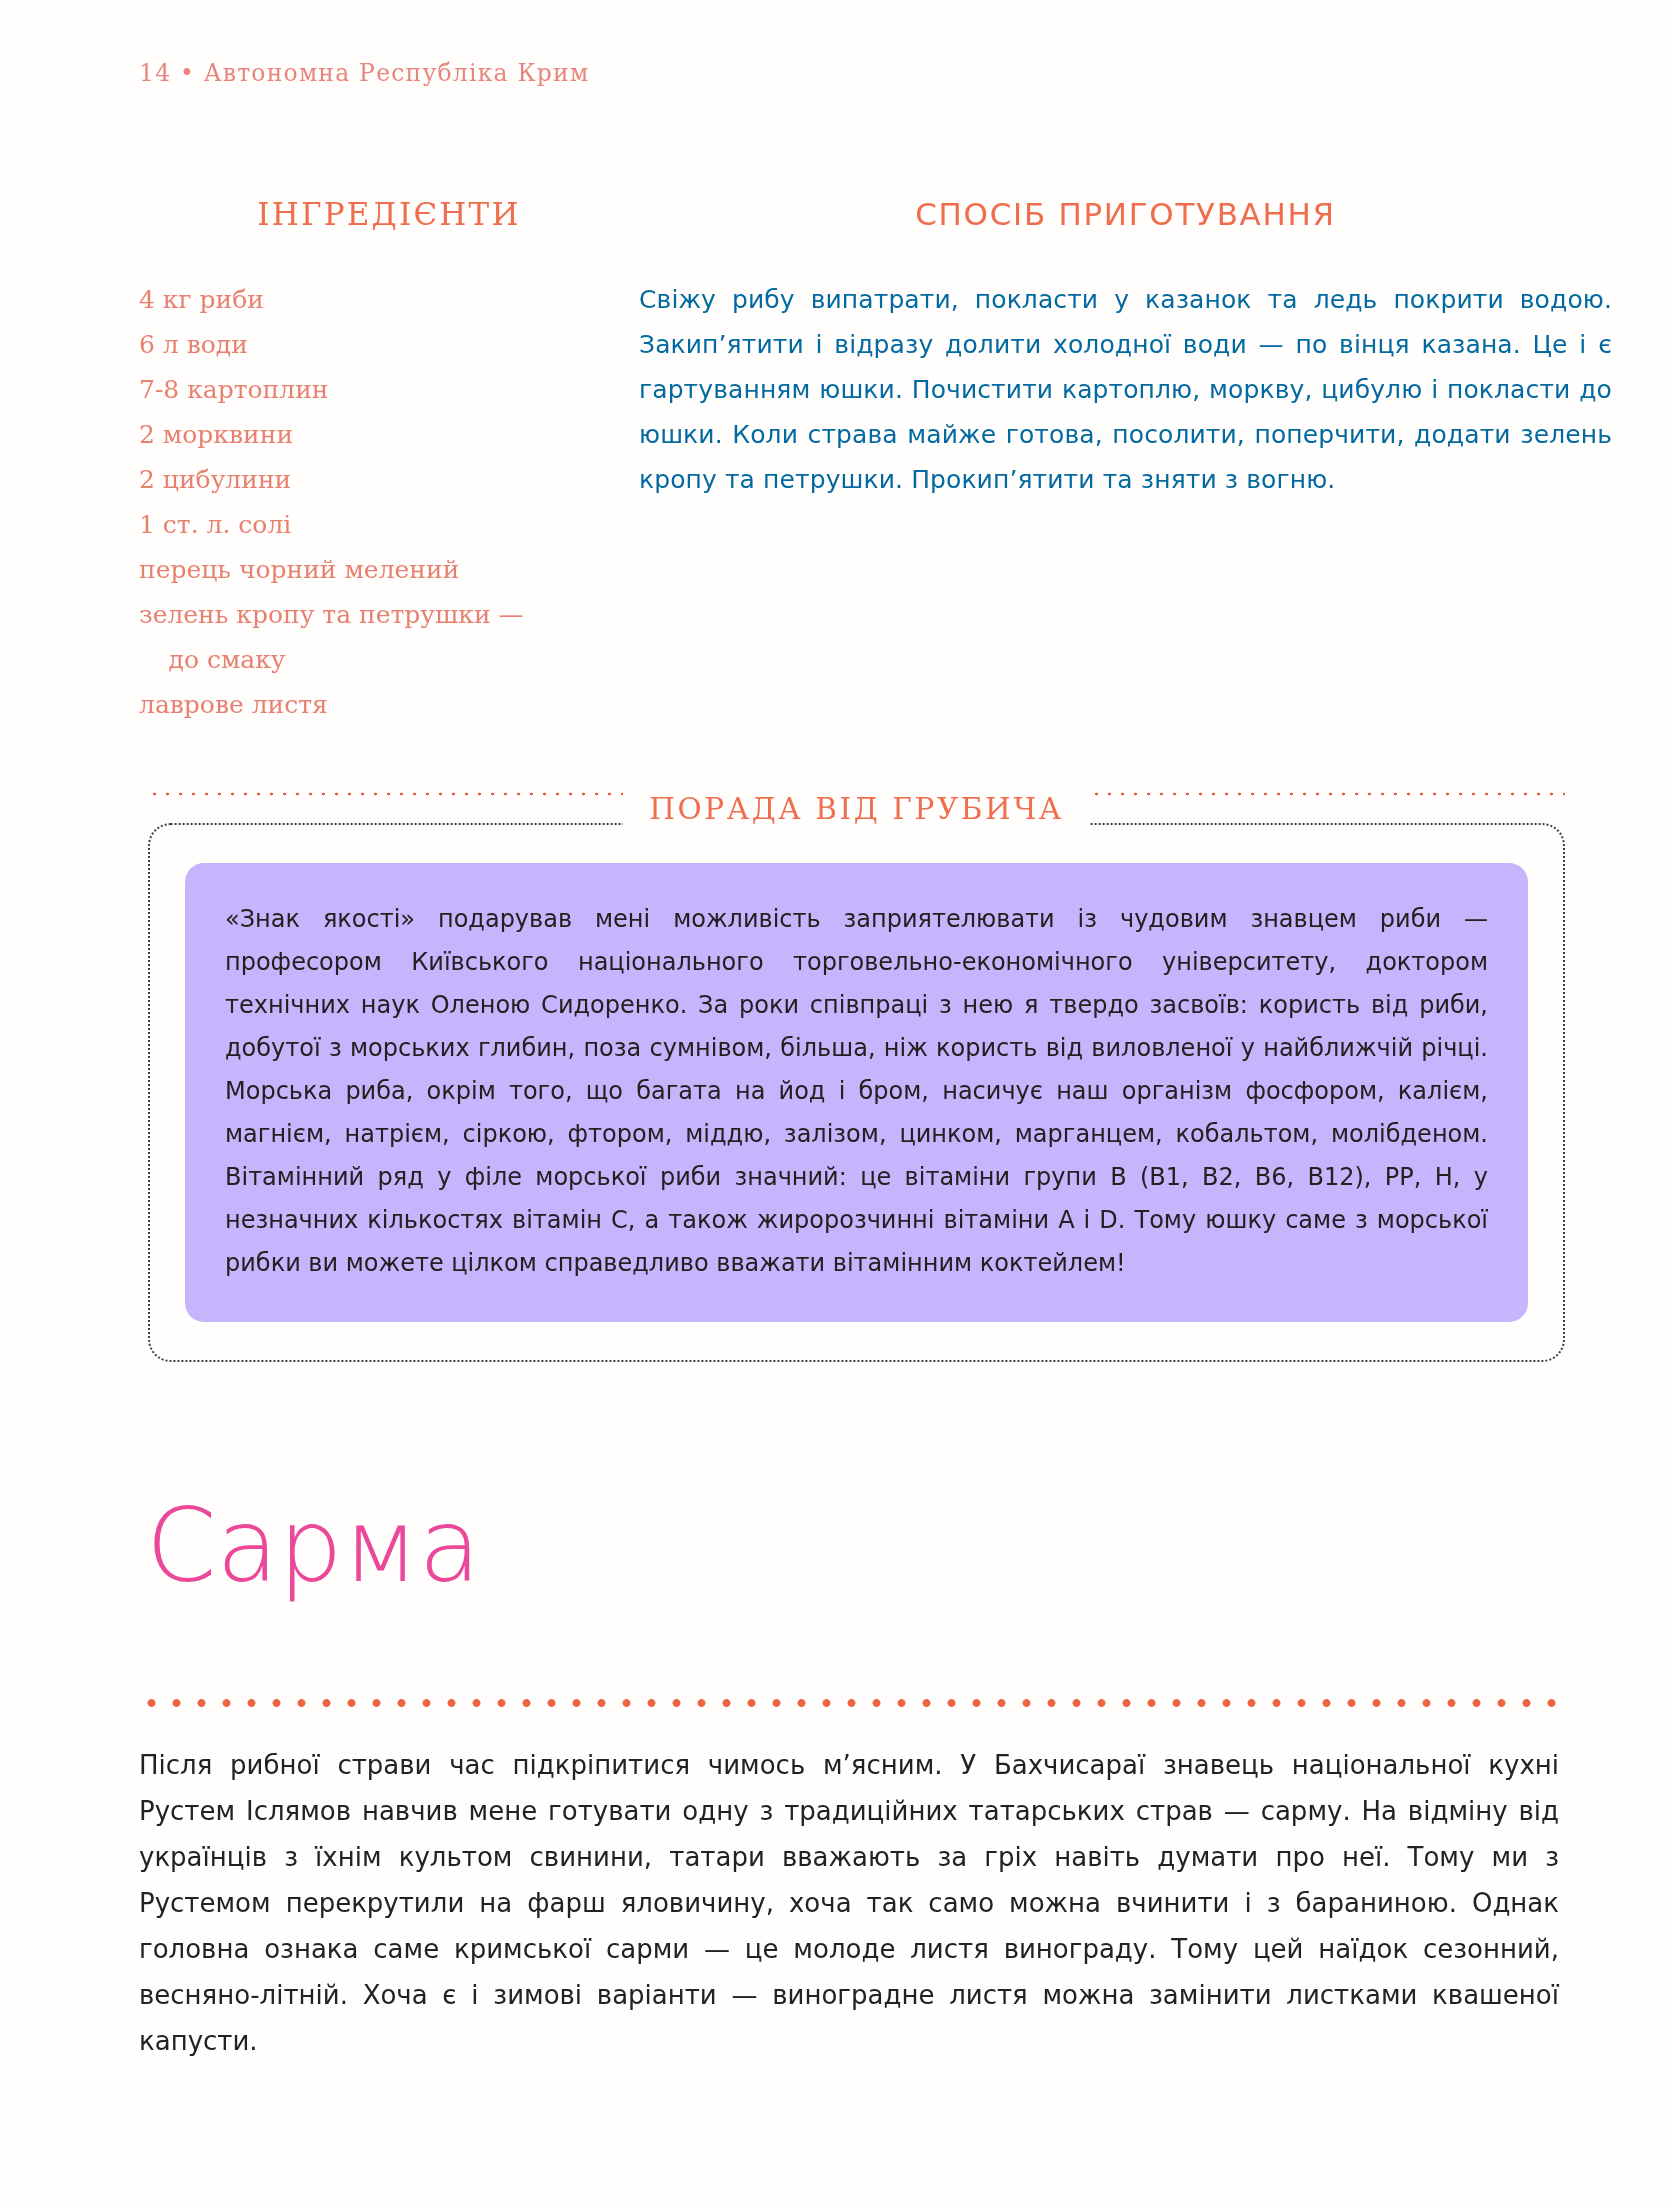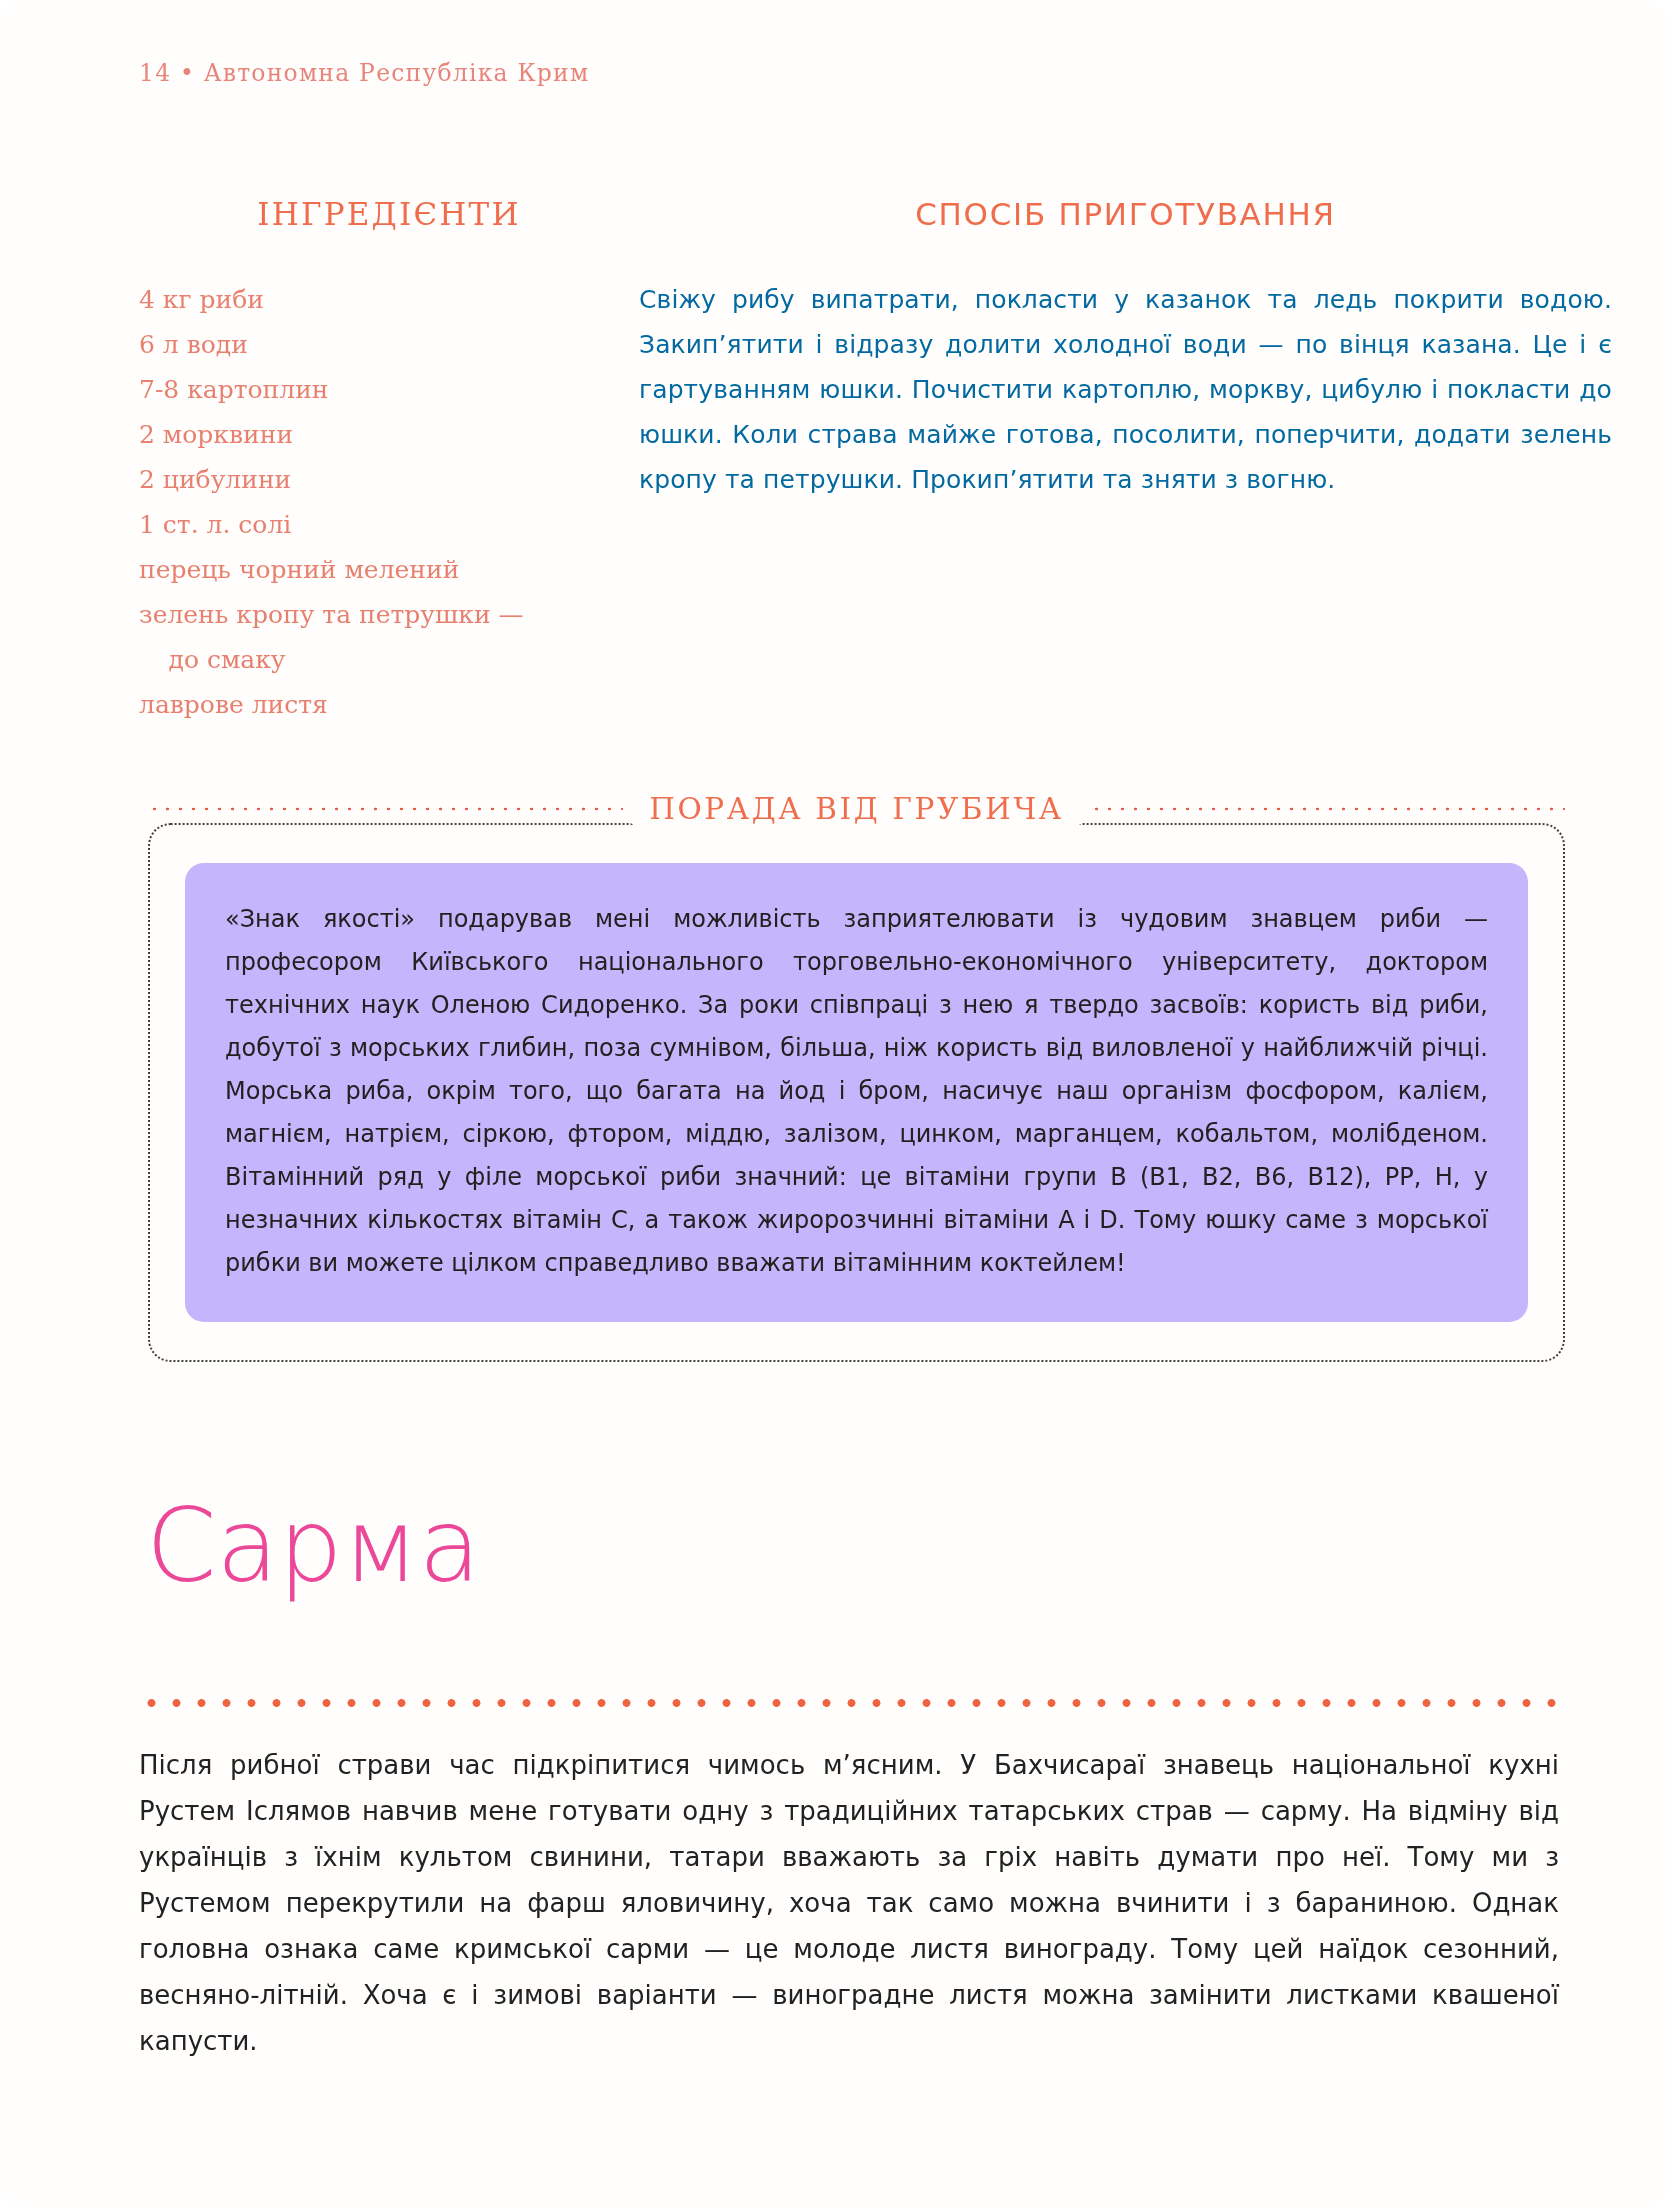--- a/index.html
+++ b/index.html
@@ -1,15 +1,15 @@
 <!DOCTYPE html>
 <html style="font-size:14px"><head>
 <meta charset="utf-8">
 <style>
-  * { box-sizing: border-box; border-radius: 28px; }
+  * { box-sizing: border-box; }
   html, body {
     margin: 0;
     padding: 0;
     background: #ffffff;
   }
   body {
     width: 1669px;
     height: 2207px;
     font-family: "DejaVu Sans", sans-serif;
     position: relative;
@@ -90,21 +90,21 @@
     left: 148px;
     top: 823px;
     width: 1417px;
   }
   .tip-title-row {
     position: absolute;
     left: 0;
     top: -31px;
     width: 100%;
     display: flex;
-    align-items: center;
+    align-items: flex-start;
     gap: 0;
     pointer-events: none;
   }
   .dot-rule {
     flex: 1 1 auto;
     height: 4.3px;
     background-image: radial-gradient(circle, #e3543b 1.4px, rgba(0,0,0,0) 1.7px);
     background-size: 13px 4.3px;
     background-repeat: repeat-x;
     background-position: left center;

